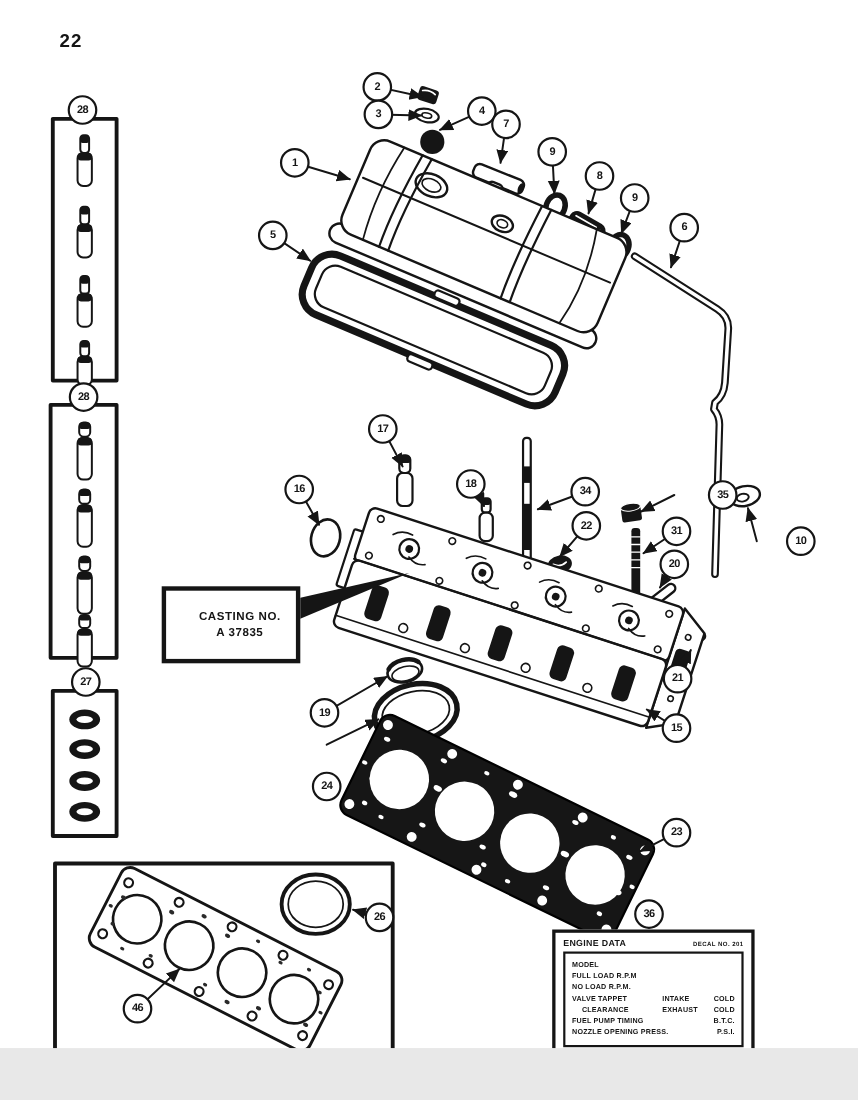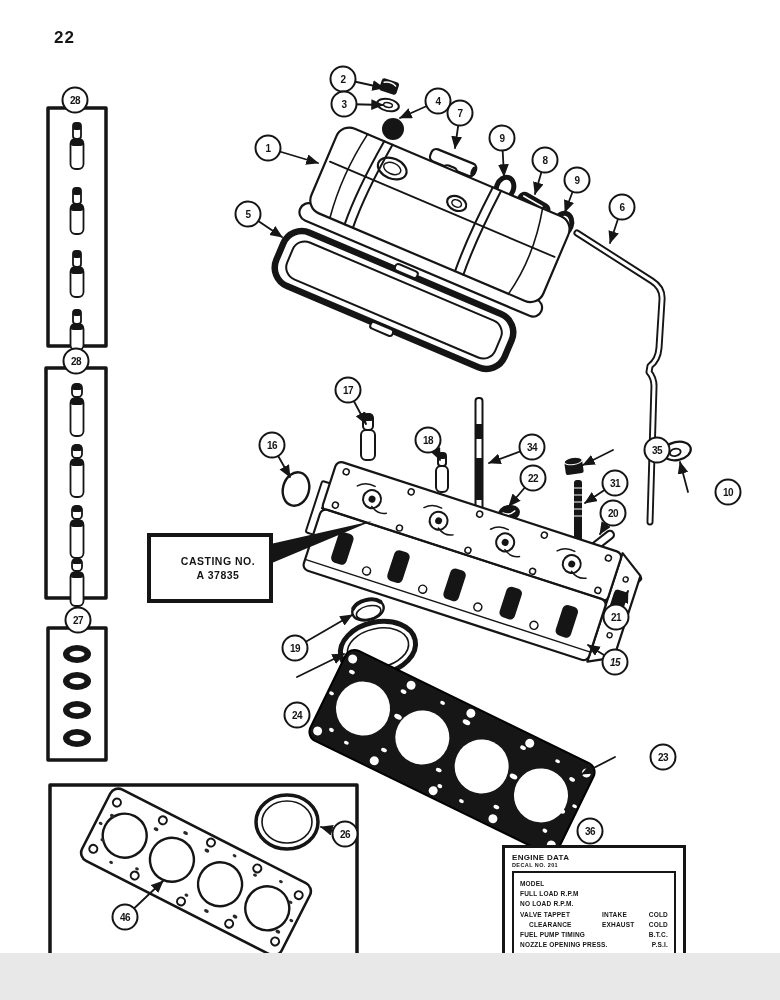--- a/index.html
+++ b/index.html
@@ -15,21 +15,21 @@
         display:flex;align-items:center;justify-content:center;
         font-size:10px;font-weight:bold;letter-spacing:-0.5px;}
   
   .casting-box{position:absolute;left:147px;top:533px;width:102px;height:62px;
         border:4px solid #151515;background:#fff;z-index:4;
         display:flex;flex-direction:column;align-items:center;justify-content:center;gap:2px;padding-left:16px;}
   .casting-box div{font-size:10.5px;font-weight:bold;letter-spacing:.5px;}
   
   .decal{position:absolute;left:502px;top:845px;width:184px;height:113px;
         border:3px solid #151515;background:#fff;z-index:4;box-sizing:border-box;padding:5px 7px 6px 7px;}
-  .decal-header{display:flex;justify-content:space-between;align-items:baseline;flex-direction:column;}
+  .decal-header{display:flex;justify-content:space-between;align-items:baseline;}
   .decal-title{font-size:8px;font-weight:bold;letter-spacing:.3px;}
   .decal-no{font-size:5.5px;font-weight:bold;letter-spacing:.4px;}
   .decal-inner{border:2px solid #151515;margin-top:3px;padding:6px 6px 5px 6px;height:72px;box-sizing:content-box;}
   .decal-row{display:flex;font-size:6.5px;font-weight:bold;line-height:10.2px;letter-spacing:.2px;}
   .decal-row .c-l{width:82px;white-space:nowrap;}
   .decal-row.indent .c-l{padding-left:9px;width:73px;}
   .decal-row .c-m{flex:1;text-align:left;white-space:nowrap;}
   .decal-row .c-r{width:26px;text-align:right;white-space:nowrap;}
   .leader{stroke:#151515;stroke-width:1.8;}
 </style>
@@ -496,21 +496,21 @@
       <div class="balloon" style="left: 348px; top: 390px;">17</div>
       <div class="balloon" style="left: 272px; top: 445px;">16</div>
       <div class="balloon" style="left: 428px; top: 440px;">18</div>
       <div class="balloon" style="left: 532px; top: 447px; text-align: center;">34</div>
       <div class="balloon" style="left: 533px; top: 478px;">22</div>
       <div class="balloon" style="left: 613px; top: 450px; margin-left: 44px;">35</div>
       <div class="balloon" style="left: 615px; top: 483px;">31</div>
       <div class="balloon" style="left: 613px; top: 513px;">20</div>
       <div class="balloon" style="left: 728px; top: 492px;">10</div>
       <div class="balloon" style="left: 616px; top: 617px;">21</div>
-      <div class="balloon" style="left: 615px; top: 662px; font-style: italic;">15</div>
+      <div class="balloon" style="left: 615px; top: 662px;">15</div>
       <div class="balloon" style="left: 295px; top: 648px;">19</div>
       <div class="balloon" style="left: 297px; top: 715px;">24</div>
-      <div class="balloon" style="left: 615px; top: 757px; margin-left: 48px;">23</div>
+      <div class="balloon" style="left: 615px; top: 757px;">23</div>
       <div class="balloon" style="left: 590px; top: 831px;">36</div>
       <div class="balloon" style="left: 125px; top: 917px;">46</div>
       <div class="balloon" style="left: 345px; top: 834px;">26</div>
     </div>
 </div>
 
 </body></html>

